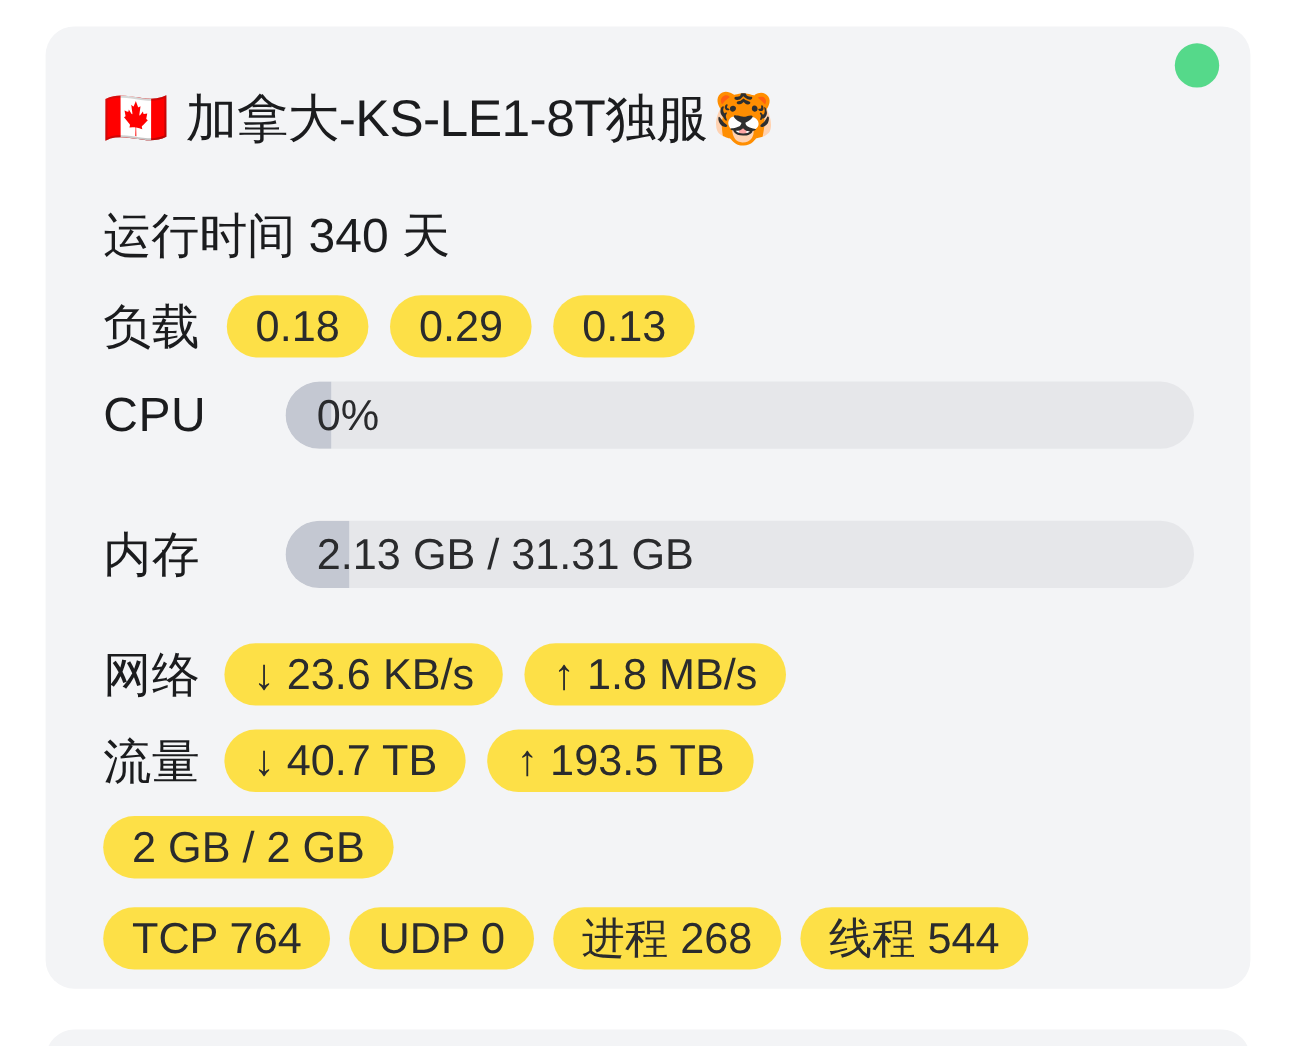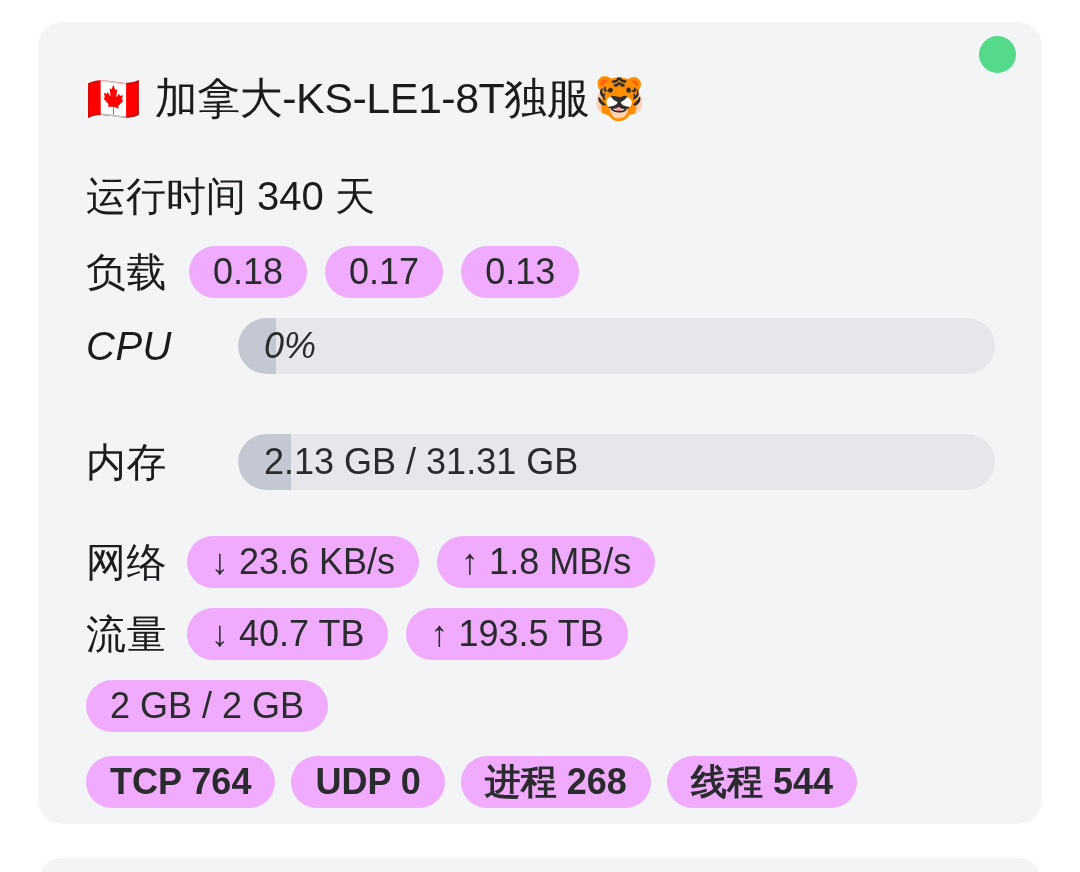--- a/index.html
+++ b/index.html
@@ -98,21 +98,21 @@
     top: 146px;
   }
   .uptime-text {
     font-size: 40px;
     color: #1b1c1e;
     white-space: nowrap;
   }
 
   
   .pill {
-    background: #f0abfc;
+    background: #fde047;
     border-radius: 26px;
     height: 52px;
     display: inline-flex;
     align-items: center;
     justify-content: center;
     padding: 0 24px;
     font-size: 36px;
     color: #2a2b2d;
     white-space: nowrap;
     box-sizing: border-box;
@@ -155,37 +155,37 @@
     left: 26px;
     top: 0;
     bottom: 0;
     display: flex;
     align-items: center;
     font-size: 36px;
     color: #2a2b2d;
     white-space: nowrap;
   }
 
-  .cpu-row { top: 296px; font-style: italic; }
+  .cpu-row { top: 296px; }
   .mem-row { top: 368px; margin-top: 44px; }
   .disk-row { top: 440px; }
 
   .net-row { top: 512px; text-align: right; }
   .net-row .row-label { margin-right: 20px; }
   .net-row .pill { margin-right: 18px; }
 
   .traffic-row { top: 584px; }
   .traffic-row .row-label { margin-right: 20px; }
   .traffic-row .pill { margin-right: 18px; }
 
   .swap-row { top: 656px; }
   .swap-row .row-label { margin-right: 20px; }
 
   .conn-row { top: 732px; }
-  .conn-row .pill { margin-right: 16px; font-weight: bold; }
+  .conn-row .pill { margin-right: 16px; }
 
   .label-cpu, .label-swap {
     letter-spacing: 0.5px;
   }
 </style>
 </head>
 <body>
 
 <div class="page">
 
@@ -199,21 +199,21 @@
 
     <div class="status-dot"></div>
 
     <div class="row uptime-row">
       <span class="uptime-text">运行时间 340 天</span>
     </div>
 
     <div class="row load-row">
       <span class="row-label">负载</span>
       <span class="pill">0.18</span>
-      <span class="pill">0.17</span>
+      <span class="pill">0.29</span>
       <span class="pill">0.13</span>
     </div>
 
     <div class="bar-row cpu-row">
       <span class="row-label label-cpu">CPU</span>
       <span class="bar">
         <span class="bar-fill" style="width: 5%;"></span>
         <span class="bar-text">0%</span>
       </span>
     </div>

